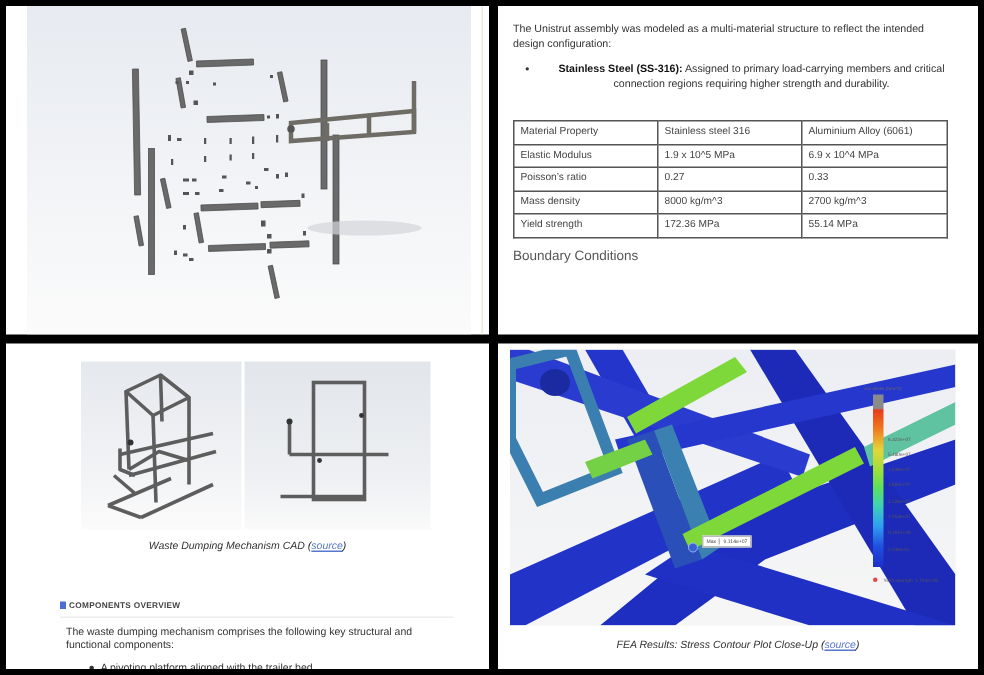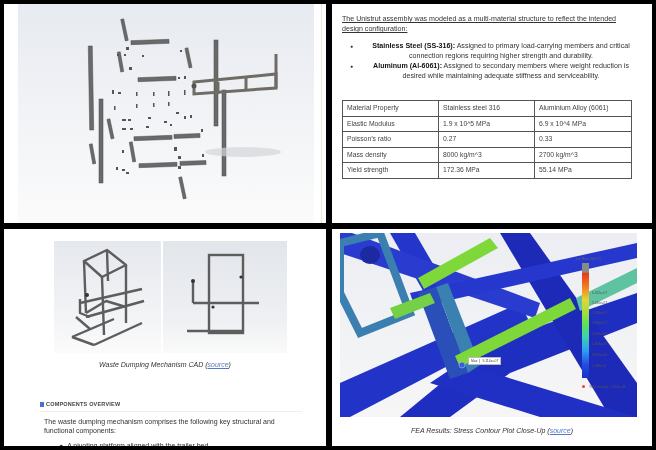--- a/index.html
+++ b/index.html
@@ -12,21 +12,21 @@
   #p3 { left: 4px; top: 229px; width: 322px; height: 217px; }
   #p4 { left: 332px; top: 229px; width: 320px; height: 217px; }
 
   
   .cad-bg { position: absolute; left: 14px; top: 0; width: 296px; height: 219px;
     background: linear-gradient(180deg, #e7eaf0 0%, #f1f3f6 50%, #fbfbfb 100%); }
   .cad-bg .edge { position:absolute; right:-8px; top:0; width:1px; height:100%; background:#efe9d8; }
 
   
   .doc { padding: 10px 14px 0 10px; font-size: 7.1px; line-height: 10px; color: #333; }
-  .doc p { margin-bottom: 7px; text-decoration: underline; }
+  .doc p { margin-bottom: 7px; }
   .doc ul { margin: 0 0 19px 22px; list-style: none; text-align: center; }
   .doc li { position: relative; padding-left: 0; }
   .doc li::before { content: "\25CF"; position: absolute; left: -14px; font-size: 5px; top: 0; }
   .doc b { color: #111; }
   table.mat { border-collapse: collapse; width: 290px; margin-top: 6px; font-size: 6.8px; color: #444; }
   table.mat td { border: 1px solid #555; height: 15.5px; padding: 0 4px; vertical-align: middle; }
   table.mat td:nth-child(1) { width: 96px; }
   table.mat td:nth-child(2) { width: 96px; }
   .h-boundary { font-size: 9px; color: #555; margin-top: 6px; }
 
@@ -136,21 +136,20 @@
       <ellipse cx="225" cy="148" rx="38" ry="5" fill="#d4d6da" opacity="0.7"></ellipse>
     </svg>
   </div>
 </div>
 
 <div class="panel" id="p2">
   <div class="doc">
     <p>The Unistrut assembly was modeled as a multi-material structure to reflect the intended design configuration:</p>
     <ul>
       <li><b>Stainless Steel (SS-316):</b><span> Assigned to primary load-carrying members and critical connection regions requiring higher strength and durability.</span></li>
-      <li><b>Aluminum (Al-6061):</b><span> Assigned to secondary members where weight reduction is desired while maintaining adequate stiffness and serviceability.</span></li>
     </ul>
     <table class="mat">
       <tbody>
           <tr>
         <td>Material Property</td>
         <td>Stainless steel 316</td>
         <td>Aluminium Alloy (6061)</td>
       </tr>
       <tr>
         <td>Elastic Modulus</td>
@@ -167,20 +166,21 @@
         <td>8000 kg/m^3</td>
         <td>2700 kg/m^3</td>
       </tr>
       <tr>
         <td>Yield strength</td>
         <td>172.36 MPa</td>
         <td>55.14 MPa</td>
       </tr>
     </tbody>
       </table>
+    <div class="h-boundary">Boundary Conditions</div>
   </div>
 </div>
 
 <div class="panel" id="p3">
   <div class="img-pair">
     <div class="img-a">
       <svg width="107" height="112" viewBox="0 0 107 112">
         <g fill="none" stroke="#5d5d5d" stroke-width="2.4" stroke-linejoin="round">
           <path d="M30 20 L53 9 L72 24 L48 36 Z"></path>
           <line x1="30" y1="20" x2="32" y2="72"></line>

